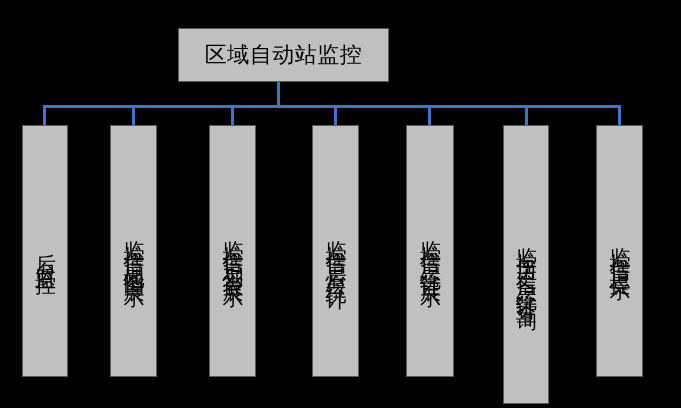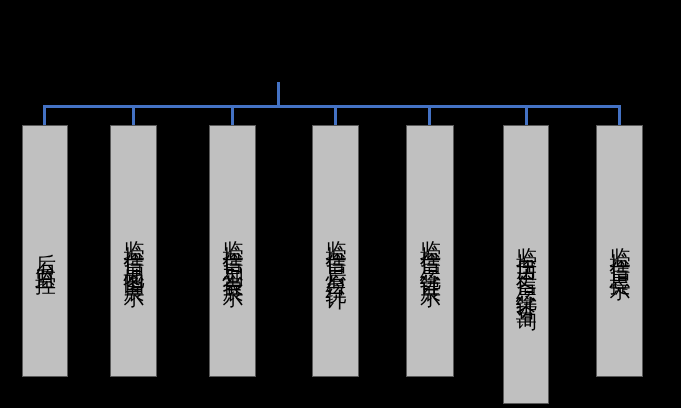--- a/index.html
+++ b/index.html
@@ -64,20 +64,23 @@
   <div class="line vline" style="left:277px; top:82px; height:24px;"></div>
   <div class="line hline" style="left:44px; top:105px; width:577px;"></div>
   <div class="line vline" style="left:43px;  top:105px; height:21px;"></div>
   <div class="line vline" style="left:132px; top:105px; height:21px;"></div>
   <div class="line vline" style="left:231px; top:105px; height:21px;"></div>
   <div class="line vline" style="left:334px; top:105px; height:21px;"></div>
   <div class="line vline" style="left:428px; top:105px; height:21px;"></div>
   <div class="line vline" style="left:525px; top:105px; height:21px;"></div>
   <div class="line vline" style="left:618px; top:105px; height:21px;"></div>
 
+  <div class="node root">
+    <span>区域自动站监控</span>
+  </div>
 
   <div class="node child" style="left:22px; width:46px;">
     <span class="vtext">后台监控</span>
   </div>
 
   <div class="node child" style="left:110px; width:47px;">
     <span class="vtext">监控信息地图展示</span>
   </div>
 
   <div class="node child" style="left:209px; width:47px;">

